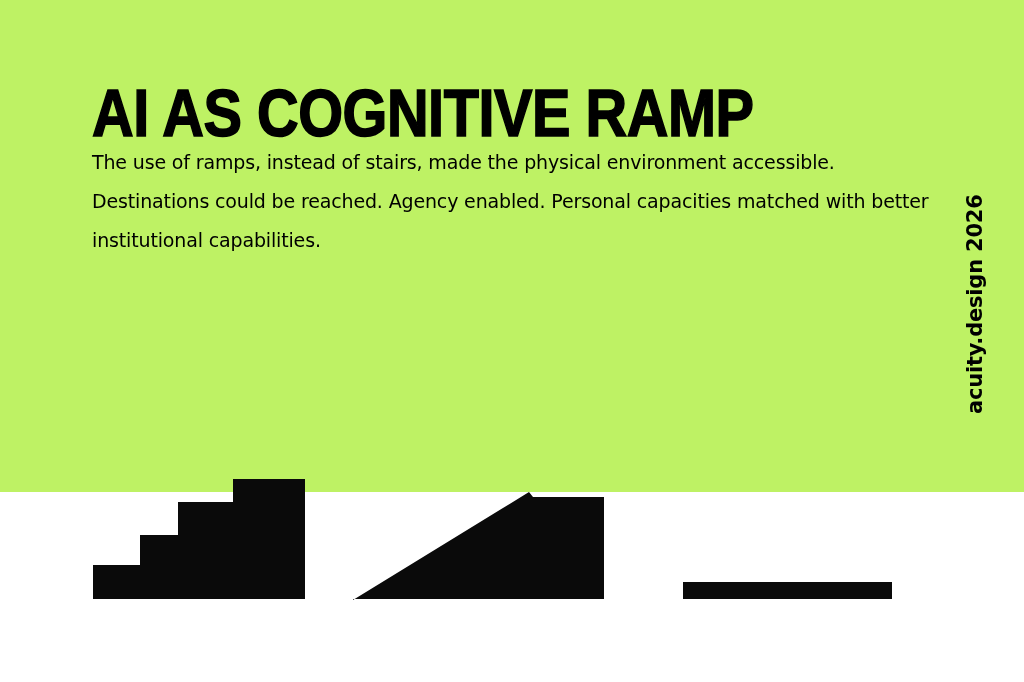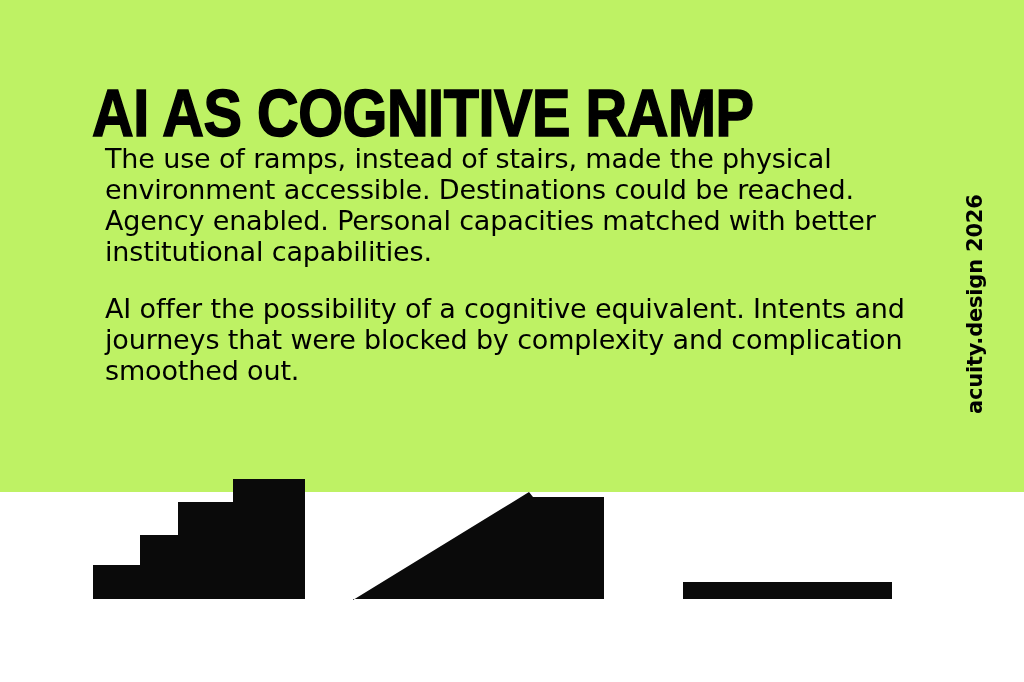--- a/index.html
+++ b/index.html
@@ -40,25 +40,25 @@
 
   
   #body-copy {
     position: absolute;
     left: 92px;
     top: 143px;
     width: 845px;
   }
   .para {
     font-family: "DejaVu Sans", "Liberation Sans", sans-serif;
-    font-size: 27px;
-    line-height: 31px;
+    font-size: 19px;
+    line-height: 39px;
     letter-spacing: -0.15px;
     color: #000000;
-    margin: 0 0 26px 13px;
+    margin: 0 0 26px 0;
     white-space: pre-line;
   }
   .para:last-child { margin-bottom: 0; }
 
   
   #credit {
     position: absolute;
     left: 963px;
     top: 382px;
     width: 230px;
@@ -87,21 +87,20 @@
 </style>
 </head>
 <body>
 
 <div id="slide">
 
   <h1 id="title">AI AS COGNITIVE RAMP</h1>
 
   <div id="body-copy">
     <p class="para">The use of ramps, instead of stairs, made the physical environment accessible. Destinations could be reached. Agency enabled. Personal capacities matched with better institutional capabilities.</p>
-    <p class="para">AI offer the possibility of a cognitive equivalent. Intents and journeys that were blocked by complexity and complication smoothed out.</p>
   </div>
 
   <div id="credit">acuity.design 2026</div>
 
   <div id="figures">
     <svg width="1024" height="682" viewBox="0 0 1024 682" xmlns="http://www.w3.org/2000/svg">
 
       <path class="shape" d="M 93,565
                L 140,565
                L 140,535

